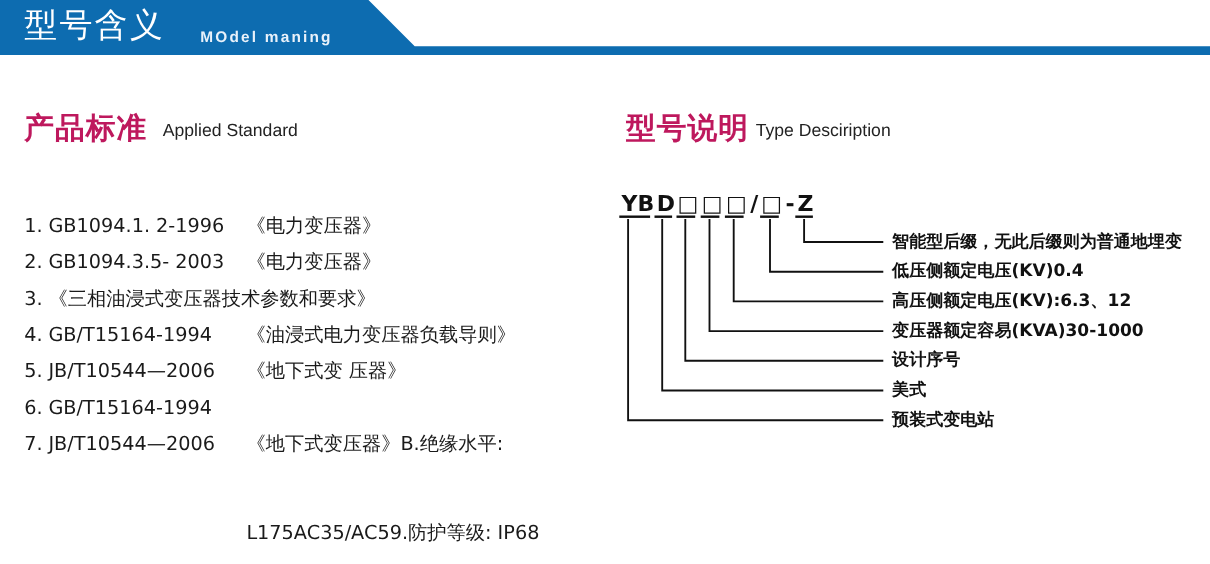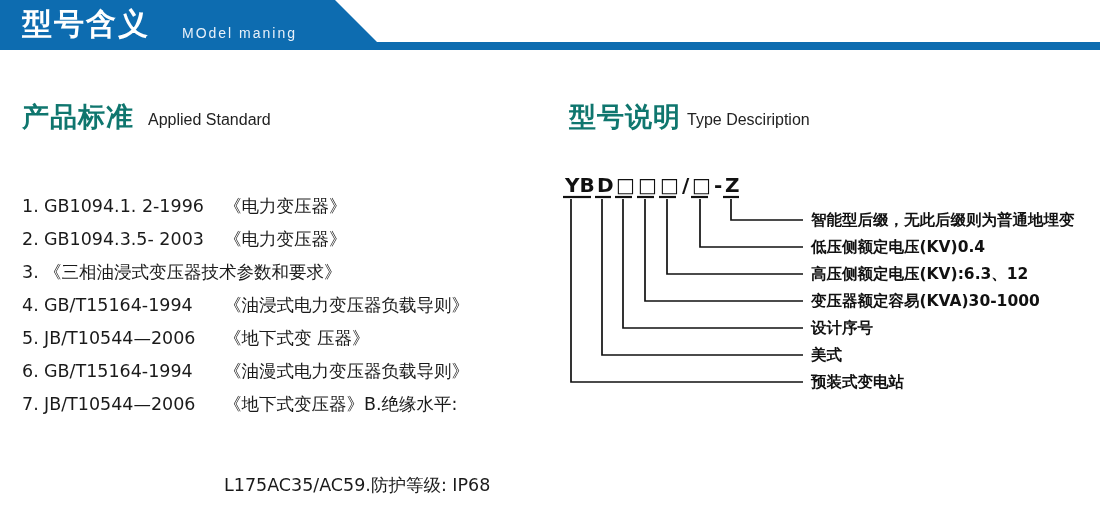--- a/index.html
+++ b/index.html
@@ -10,38 +10,38 @@
     color:#1a1a1a;
     overflow:hidden;
     position:relative;
   }
 
   
   .banner{position:absolute;left:0;top:0;width:1100px;height:52px;}
   .banner svg{display:block;}
   .banner-title{
     position:absolute;left:22px;top:4px;
-    font-size:30px;font-weight:700;color:#ffffff;
+    font-size:30px;font-weight:400;color:#ffffff;
     letter-spacing:2px;line-height:40px;
     font-family:"DejaVu Sans","Liberation Sans",sans-serif;
   }
   .banner-sub{
     position:absolute;left:182px;top:24px;
-    font-size:14px;font-weight:400;color:#e8f1fa;
+    font-size:14px;font-weight:700;color:#e8f1fa;
     letter-spacing:2.0px;line-height:18px;
   }
 
   
   .col-left{position:absolute;left:0;top:100px;width:545px;}
   .col-right{position:absolute;left:545px;top:100px;width:555px;}
 
   .sec-head{position:relative;height:44px;}
   .sec-head-cn{
     position:absolute;left:0;top:0;
-    font-size:27px;font-weight:700;color:#0f766e;
+    font-size:27px;font-weight:700;color:#be185d;
     letter-spacing:1px;line-height:34px;
     font-family:"DejaVu Sans","Liberation Sans",sans-serif;
   }
   .sec-head-en{
     position:absolute;top:9px;
     font-size:16px;font-weight:400;color:#222222;
     line-height:22px;
   }
 
   
@@ -120,21 +120,20 @@
 
     <div class="std-row">
       <span class="std-no">5.</span>
       <span class="std-code">JB/T10544—2006</span>
       <span class="std-name">《地下式变 压器》</span>
     </div>
 
     <div class="std-row">
       <span class="std-no">6.</span>
       <span class="std-code">GB/T15164-1994</span>
-      <span class="std-name">《油漫式电力变压器负载导则》</span>
     </div>
 
     <div class="std-row">
       <span class="std-no">7.</span>
       <span class="std-code">JB/T10544—2006</span>
       <span class="std-name">《地下式变压器》B.绝缘水平:</span>
     </div>
 
     <div class="std-cont">L175AC35/AC59.防护等级: IP68</div>
 

